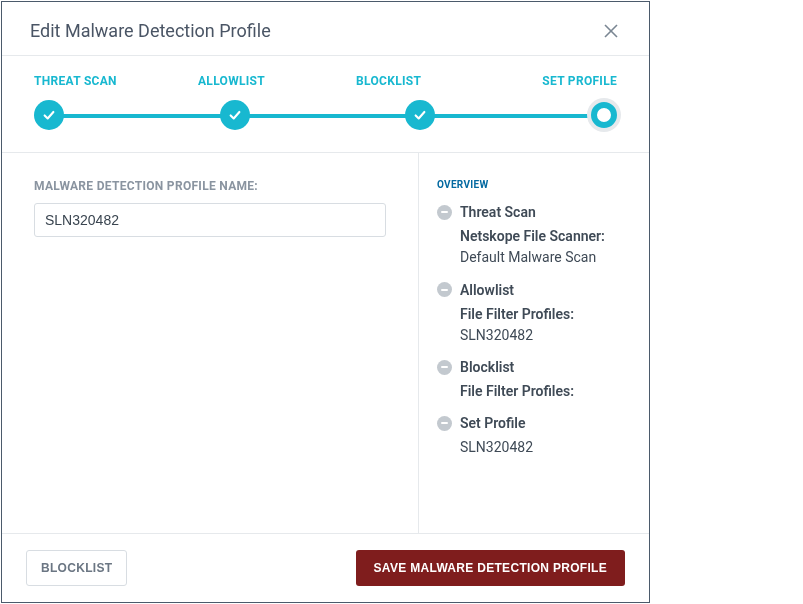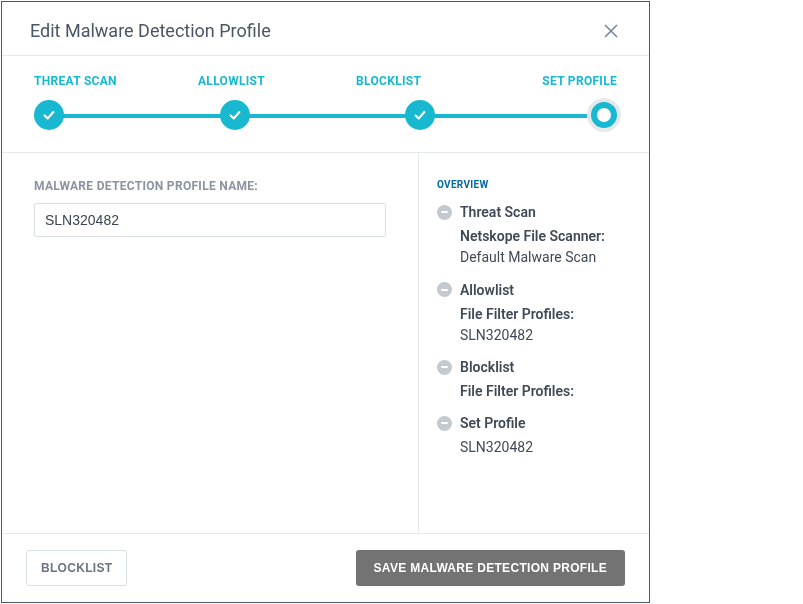--- a/index.html
+++ b/index.html
@@ -202,21 +202,21 @@
     padding: 10px 14px;
     cursor: pointer;
     border: none;
   }
   .btn-secondary {
     background: #fff;
     border: 1px solid #d8dde2;
     color: #6b7683;
   }
   .btn-primary {
-    background: #737373;
+    background: #7f1d1d;
     color: #fff;
     padding: 11px 18px;
   }
 </style>
 </head>
 <body>
 
 <div class="modal">
 
   <div class="modal-header">

